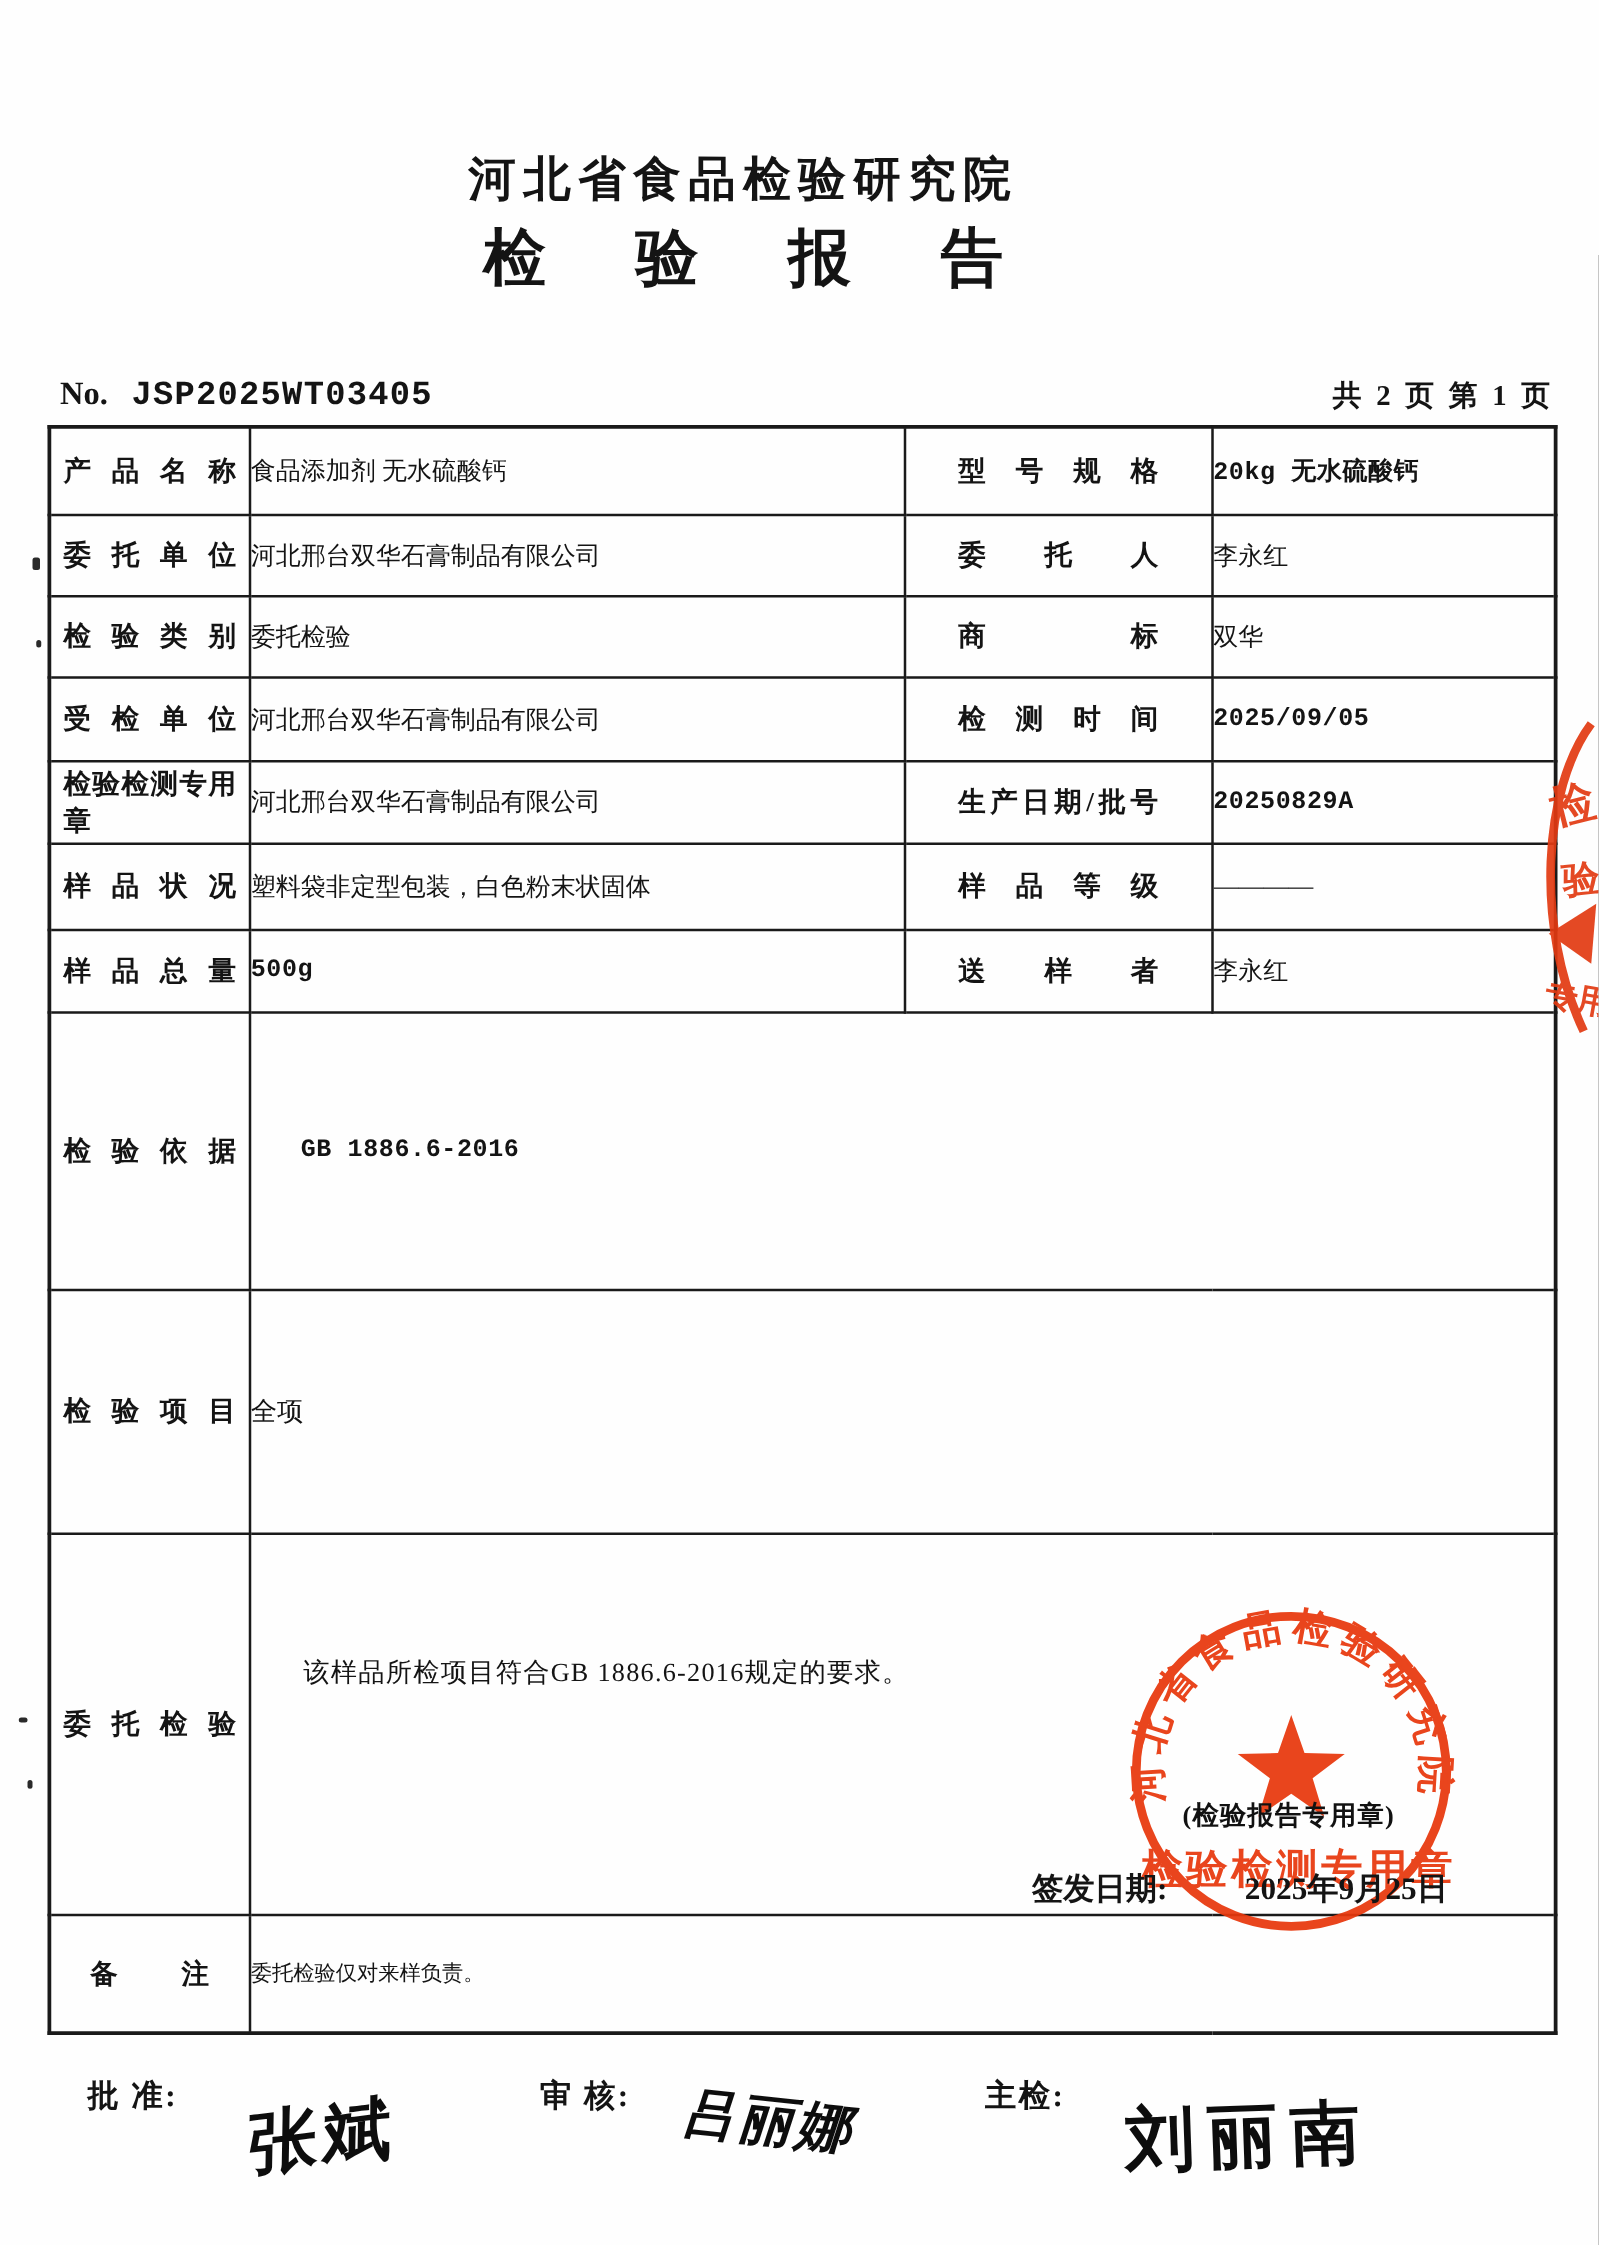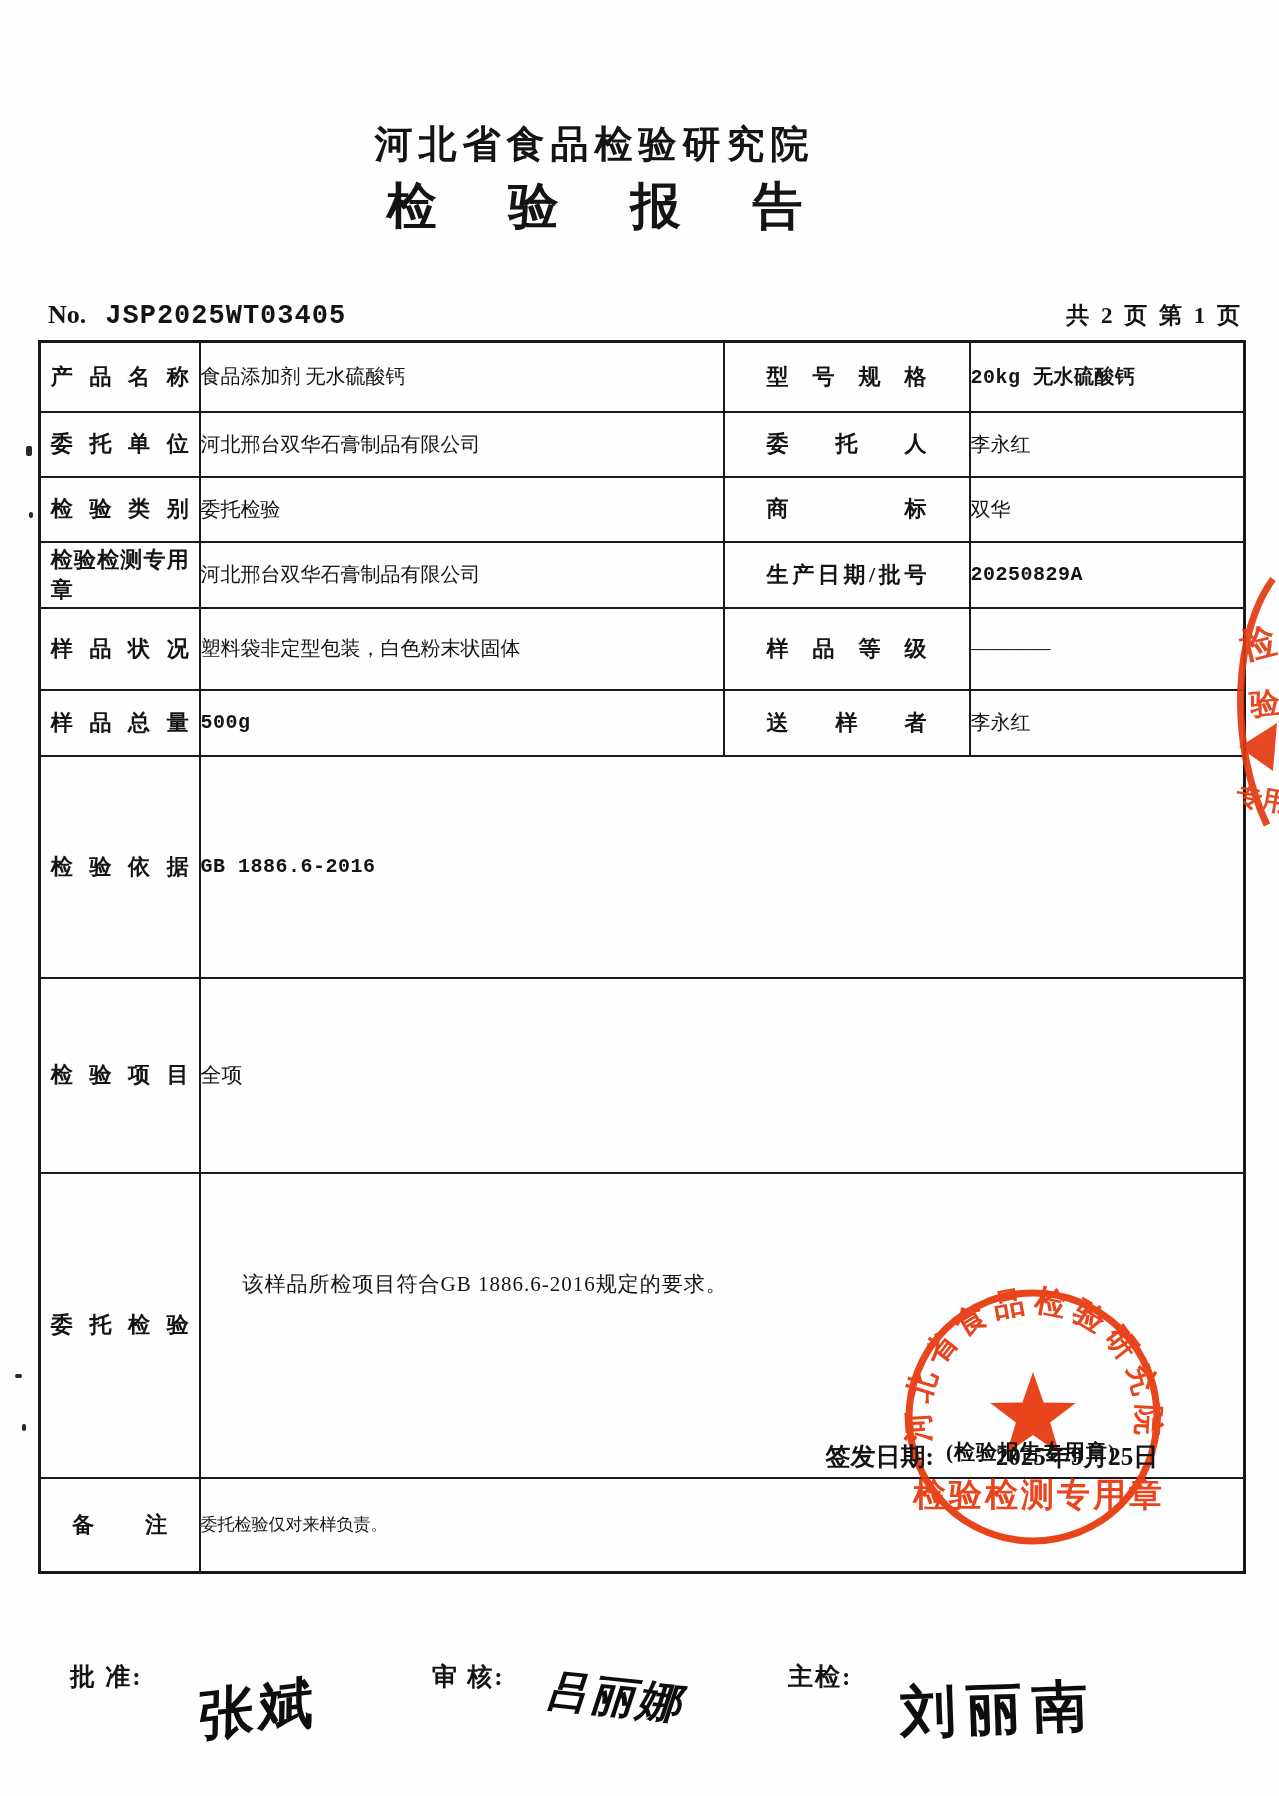--- a/index.html
+++ b/index.html
@@ -105,31 +105,41 @@
     <tr style="height:65px">
       <td class="lab">
             <span class="just">检验类别</span>
           </td>
       <td class="val">委托检验</td>
       <td class="lab">
             <span class="just2">商标</span>
           </td>
       <td class="val">双华</td>
     </tr>
+    <tr style="height:67px">
+      <td class="lab">
+            <span class="just">受检单位</span>
+          </td>
+      <td class="val">河北邢台双华石膏制品有限公司</td>
+      <td class="lab">
+            <span class="just2">检测时间</span>
+          </td>
+      <td class="val mono">2025/09/05</td>
+    </tr>
     <tr style="height:66px">
       <td class="lab">
             <span class="just">检验检测专用章</span>
           </td>
       <td class="val">河北邢台双华石膏制品有限公司</td>
       <td class="lab">
             <span class="just2">生产日期/批号</span>
           </td>
       <td class="val mono">20250829A</td>
     </tr>
-    <tr style="height:82px">
+    <tr style="height:69px">
       <td class="lab">
             <span class="just">样品状况</span>
           </td>
       <td class="val">塑料袋非定型包装，白色粉末状固体</td>
       <td class="lab">
             <span class="just2">样品等级</span>
           </td>
       <td class="val">————</td>
     </tr>
     <tr style="height:66px">
@@ -139,21 +149,21 @@
       <td class="val mono">500g</td>
       <td class="lab">
             <span class="just2">送样者</span>
           </td>
       <td class="val">李永红</td>
     </tr>
     <tr style="height:222px">
       <td class="lab">
             <span class="just">检验依据</span>
           </td>
-      <td class="val mono" colspan="3" style="vertical-align:middle;">GB 1886.6-2016</td>
+      <td class="val mono" colspan="3" style="vertical-align:middle;padding-left:40px;">GB 1886.6-2016</td>
     </tr>
     <tr style="height:195px">
       <td class="lab">
             <span class="just">检验项目</span>
           </td>
       <td class="val" colspan="3" style="vertical-align:middle;font-size:21px;">全项</td>
     </tr>
     <tr style="height:305px">
       <td class="lab">
             <span class="just">委托检验</span>

